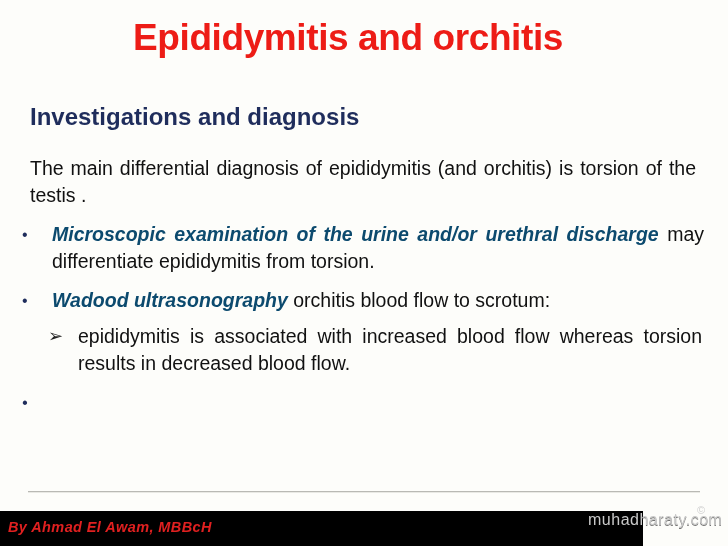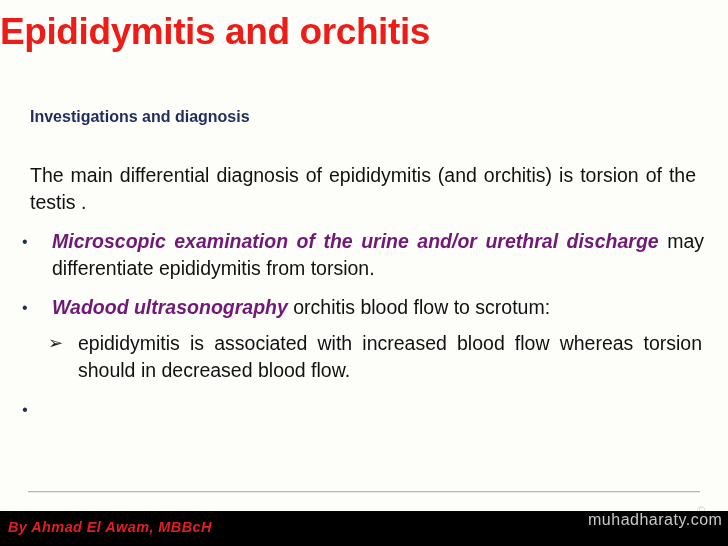--- a/index.html
+++ b/index.html
@@ -19,51 +19,52 @@
     height: 546px;
     background: #fdfdfa;
     box-sizing: border-box;
     overflow: hidden;
   }
 
   
   .slide-title {
     position: absolute;
     left: 0;
-    top: 10px;
+    top: 16px;
     width: 696px;
+    text-align: center;
     color: #ed1c16;
     font-size: 37px;
     font-weight: bold;
     letter-spacing: -0.4px;
     line-height: 44px;
     white-space: nowrap;
   }
 
   
   .section-heading {
     position: absolute;
     left: 30px;
     top: 103px;
     color: #1f2d5c;
-    font-size: 16px;
+    font-size: 24px;
     font-weight: bold;
     line-height: 28px;
   }
 
   
   .content {
     position: absolute;
     left: 0;
     top: 146px;
     width: 728px;
   }
 
   .intro {
-    margin: 16px 32px 0 30px;
+    margin: 9px 32px 0 30px;
     color: #111111;
     font-size: 19.5px;
     line-height: 27px;
     text-align: justify;
     text-justify: inter-word;
   }
 
   
   .bullet-row {
     position: relative;
@@ -80,21 +81,21 @@
     left: 0;
     top: 0;
     color: #1f2d5c;
     font-size: 19px;
     line-height: 27px;
   }
   .bullet-row .marker.disc {
     font-size: 16px;
   }
   .bullet-row .lead {
-    color: #701a75;
+    color: #0c4a6e;
     font-style: italic;
     font-weight: bold;
   }
   .bullet-row .rest {
     color: #111111;
   }
   .bullet-row.italic-only {
     color: #1f2d5c;
     font-style: italic;
   }
@@ -130,21 +131,21 @@
     width: 672px;
     height: 2px;
     background: linear-gradient(to bottom, #b9b9b4 0%, #b9b9b4 50%, #e9e9e4 50%, #e9e9e4 100%);
   }
 
   
   .footer {
     position: absolute;
     left: 0;
     bottom: 0;
-    width: 728px;
+    width: 643px;
     height: 35px;
     background: #000000;
   }
   .footer-left {
     position: absolute;
     left: 8px;
     top: 8px;
     color: #e02020;
     font-size: 14.5px;
     font-weight: bold;
@@ -209,21 +210,21 @@
 
     <div class="bullet-row">
       <span class="marker disc">•</span>
       <span class="lead">Wadood ultrasonography</span><span class="rest"> orchitis blood flow to scrotum:</span>
     </div>
 
     <div class="gap-xs"></div>
 
     <div class="sub-row">
       <span class="marker">➢</span>
-      <span>epididymitis is associated with increased blood flow whereas torsion should in decreased blood flow.</span>
+      <span>epididymitis is associated with increased blood flow whereas torsion results in decreased blood flow.</span>
     </div>
 
     <div class="gap-sm"></div>
 
     <div class="bullet-row italic-only">
       <span class="marker disc">•</span>
     </div>
 
   </div>
 

